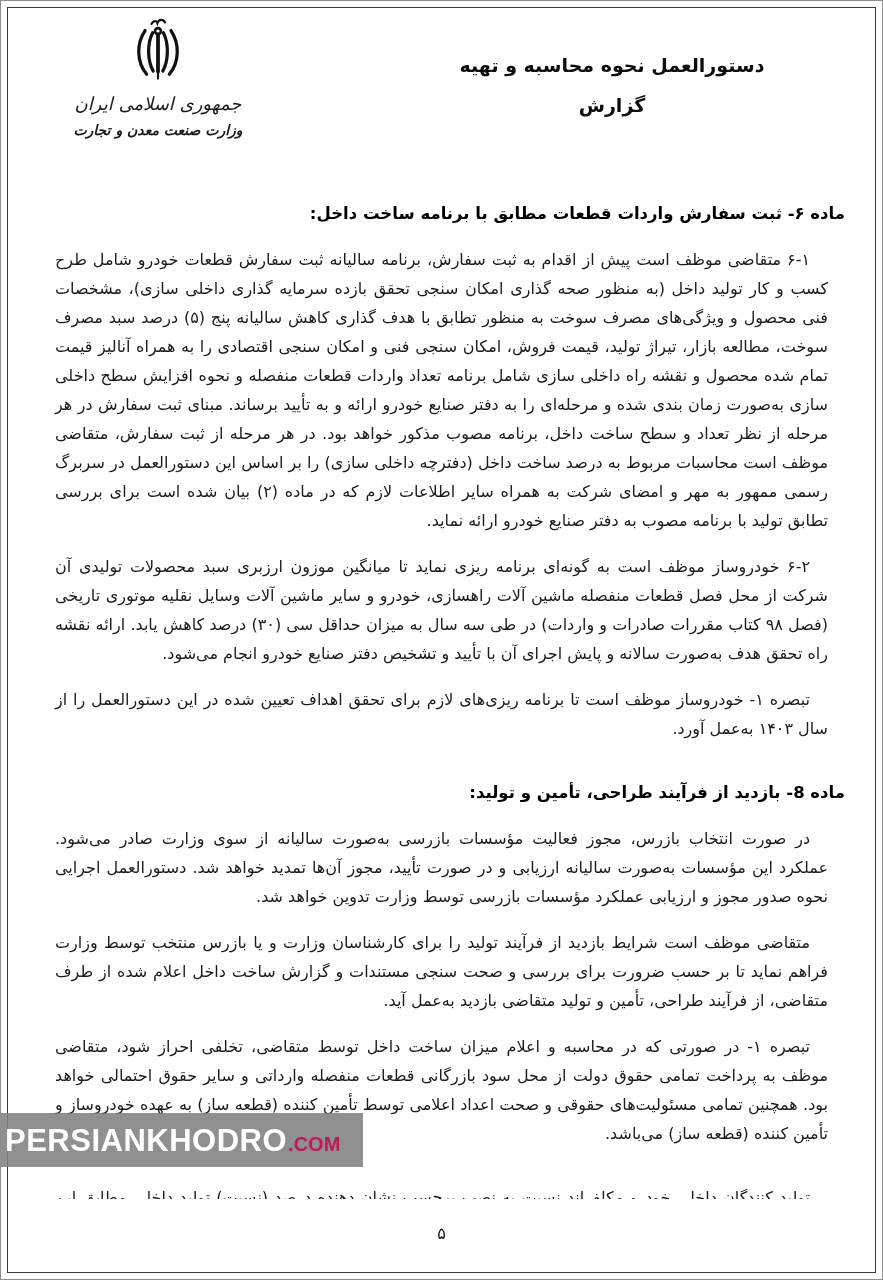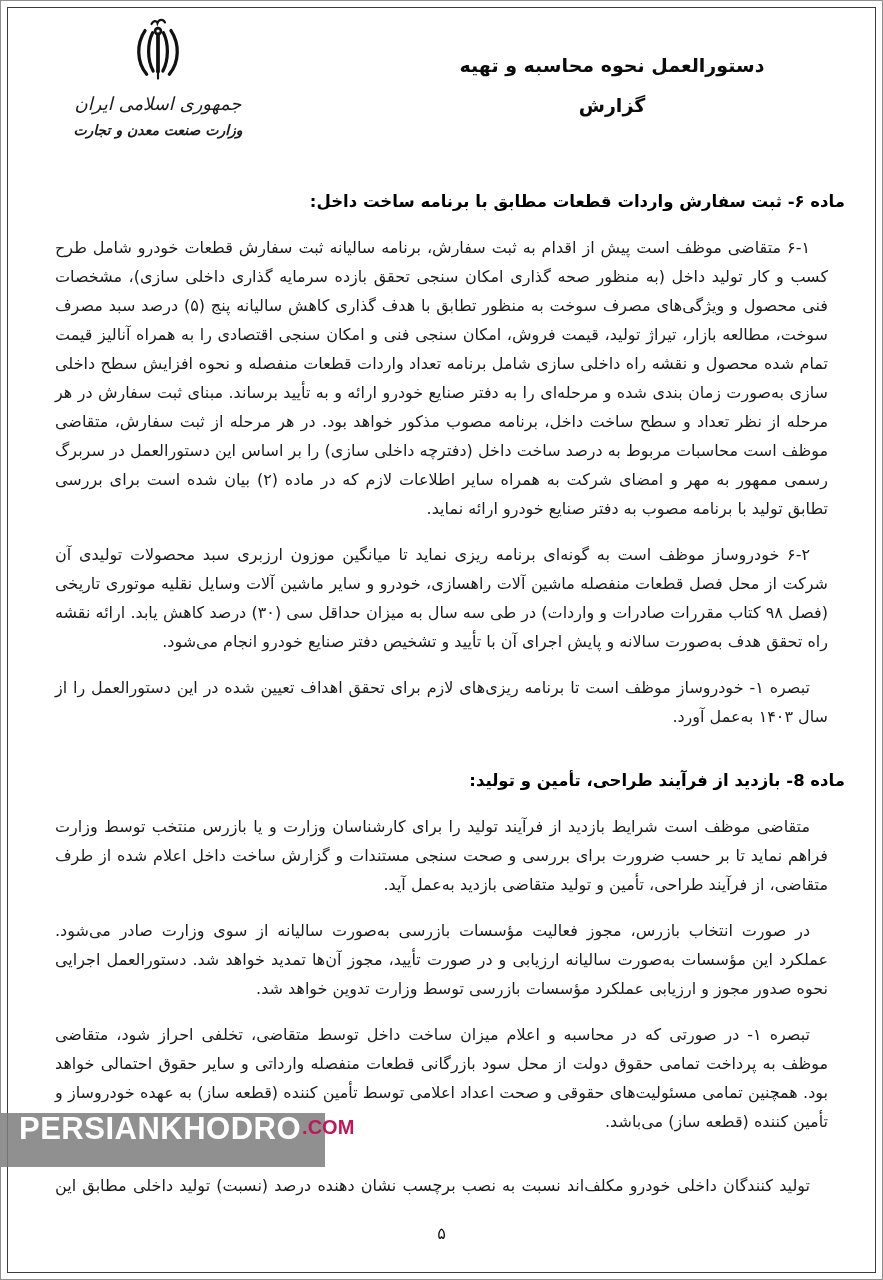--- a/index.html
+++ b/index.html
@@ -35,32 +35,32 @@
   }
   
   .content {
     position:absolute; top:186px; left:37px; right:37px; height:1012px;
     direction:rtl; text-align:justify;
     font-size:16px; line-height:29px;
     overflow:hidden;
   }
   .section + .section { margin-top:35px; }
   .article-heading {
-    margin:0 0 5px 0;
+    margin:12px 0 5px 0;
     font-size:16.5px; font-weight:bold; color:#000;
     text-align:right;
   }
   .para { margin:17px; text-indent:18px; }
   .para .lead { font-weight:normal; }
   
   .watermark {
-    position:absolute; left:0; top:1112px; width:324px; height:54px;
+    position:absolute; left:0; top:1112px; width:362px; height:54px;
     background:rgba(126,126,126,0.86);
-    display:flex; 
-    padding-left:18px; box-sizing:border-box;
+    display:flex; align-items:center;
+    padding-left:4px; box-sizing:border-box;
     z-index:3;
   }
   .wm-main {
     font-family:"Liberation Sans", sans-serif;
     font-weight:bold; font-size:31px; letter-spacing:0.5px;
     color:#ffffff; line-height:1;
   }
   .wm-suffix {
     font-family:"Liberation Sans", sans-serif;
     font-weight:bold; font-size:20px; color:#be185d;
@@ -102,22 +102,22 @@
 
     <section class="section">
       <h2 class="article-heading">ماده ۶- ثبت سفارش واردات قطعات مطابق با برنامه ساخت داخل:</h2>
       <p class="para"><span>۶-۱ متقاضی موظف است پیش از اقدام به ثبت سفارش، برنامه سالیانه ثبت سفارش قطعات خودرو شامل طرح کسب و کار تولید داخل (به منظور صحه گذاری امکان سنجی تحقق بازده سرمایه گذاری داخلی سازی)، مشخصات فنی محصول و ویژگی‌های مصرف سوخت به منظور تطابق با هدف گذاری کاهش سالیانه پنج (۵) درصد سبد مصرف سوخت، مطالعه بازار، تیراژ تولید، قیمت فروش، امکان سنجی فنی و امکان سنجی اقتصادی را به همراه آنالیز قیمت تمام شده محصول و نقشه راه داخلی سازی شامل برنامه تعداد واردات قطعات منفصله و نحوه افزایش سطح داخلی سازی به‌صورت زمان بندی شده و مرحله‌ای را به دفتر صنایع خودرو ارائه و به تأیید برساند. مبنای ثبت سفارش در هر مرحله از نظر تعداد و سطح ساخت داخل، برنامه مصوب مذکور خواهد بود. در هر مرحله از ثبت سفارش، متقاضی موظف است محاسبات مربوط به درصد ساخت داخل (دفترچه داخلی سازی) را بر اساس این دستورالعمل در سربرگ رسمی ممهور به مهر و امضای شرکت به همراه سایر اطلاعات لازم که در ماده (۲) بیان شده است برای بررسی تطابق تولید با برنامه مصوب به دفتر صنایع خودرو ارائه نماید.</span></p>
       <p class="para"><span>۶-۲ خودروساز موظف است به گونه‌ای برنامه ریزی نماید تا میانگین موزون ارزبری سبد محصولات تولیدی آن شرکت از محل فصل قطعات منفصله ماشین آلات راهسازی، خودرو و سایر ماشین آلات وسایل نقلیه موتوری تاریخی (فصل ۹۸ کتاب مقررات صادرات و واردات) در طی سه سال به میزان حداقل سی (۳۰) درصد کاهش یابد. ارائه نقشه راه تحقق هدف به‌صورت سالانه و پایش اجرای آن با تأیید و تشخیص دفتر صنایع خودرو انجام می‌شود.</span></p>
       <p class="para"><b class="lead">تبصره ۱-</b><span> خودروساز موظف است تا برنامه ریزی‌های لازم برای تحقق اهداف تعیین شده در این دستورالعمل را از سال ۱۴۰۳ به‌عمل آورد.</span></p>
     </section>
 
     <section class="section">
       <h2 class="article-heading">ماده 8- بازدید از فرآیند طراحی، تأمین و تولید:</h2>
+      <p class="para"><span>در صورت انتخاب بازرس، مجوز فعالیت مؤسسات بازرسی به‌صورت سالیانه از سوی وزارت صادر می‌شود. عملکرد این مؤسسات به‌صورت سالیانه ارزیابی و در صورت تأیید، مجوز آن‌ها تمدید خواهد شد. دستورالعمل اجرایی نحوه صدور مجوز و ارزیابی عملکرد مؤسسات بازرسی توسط وزارت تدوین خواهد شد.</span></p>
       <p class="para"><span>متقاضی موظف است شرایط بازدید از فرآیند تولید را برای کارشناسان وزارت و یا بازرس منتخب توسط وزارت فراهم نماید تا بر حسب ضرورت برای بررسی و صحت سنجی مستندات و گزارش ساخت داخل اعلام شده از طرف متقاضی، از فرآیند طراحی، تأمین و تولید متقاضی بازدید به‌عمل آید.</span></p>
-      <p class="para"><span>در صورت انتخاب بازرس، مجوز فعالیت مؤسسات بازرسی به‌صورت سالیانه از سوی وزارت صادر می‌شود. عملکرد این مؤسسات به‌صورت سالیانه ارزیابی و در صورت تأیید، مجوز آن‌ها تمدید خواهد شد. دستورالعمل اجرایی نحوه صدور مجوز و ارزیابی عملکرد مؤسسات بازرسی توسط وزارت تدوین خواهد شد.</span></p>
       <p class="para"><b class="lead">تبصره ۱-</b><span> در صورتی که در محاسبه و اعلام میزان ساخت داخل توسط متقاضی، تخلفی احراز شود، متقاضی موظف به پرداخت تمامی حقوق دولت از محل سود بازرگانی قطعات منفصله وارداتی و سایر حقوق احتمالی خواهد بود. همچنین تمامی مسئولیت‌های حقوقی و صحت اعداد اعلامی توسط تأمین کننده (قطعه ساز) به عهده خودروساز و تأمین کننده (قطعه ساز) می‌باشد.</span></p>
     </section>
 
     <section class="section">
       <p class="para"><span>تولید کنندگان داخلی خودرو مکلف‌اند نسبت به نصب برچسب نشان دهنده درصد (نسبت) تولید داخلی مطابق این دستورالعمل به‌صورت خوانا بر روی شیشه جلو و در معرض دید عموم بر روی هرکدام از محصولات خود اقدام نمایند.</span></p>
     </section>
 
   </main>
 
   <div class="watermark">

